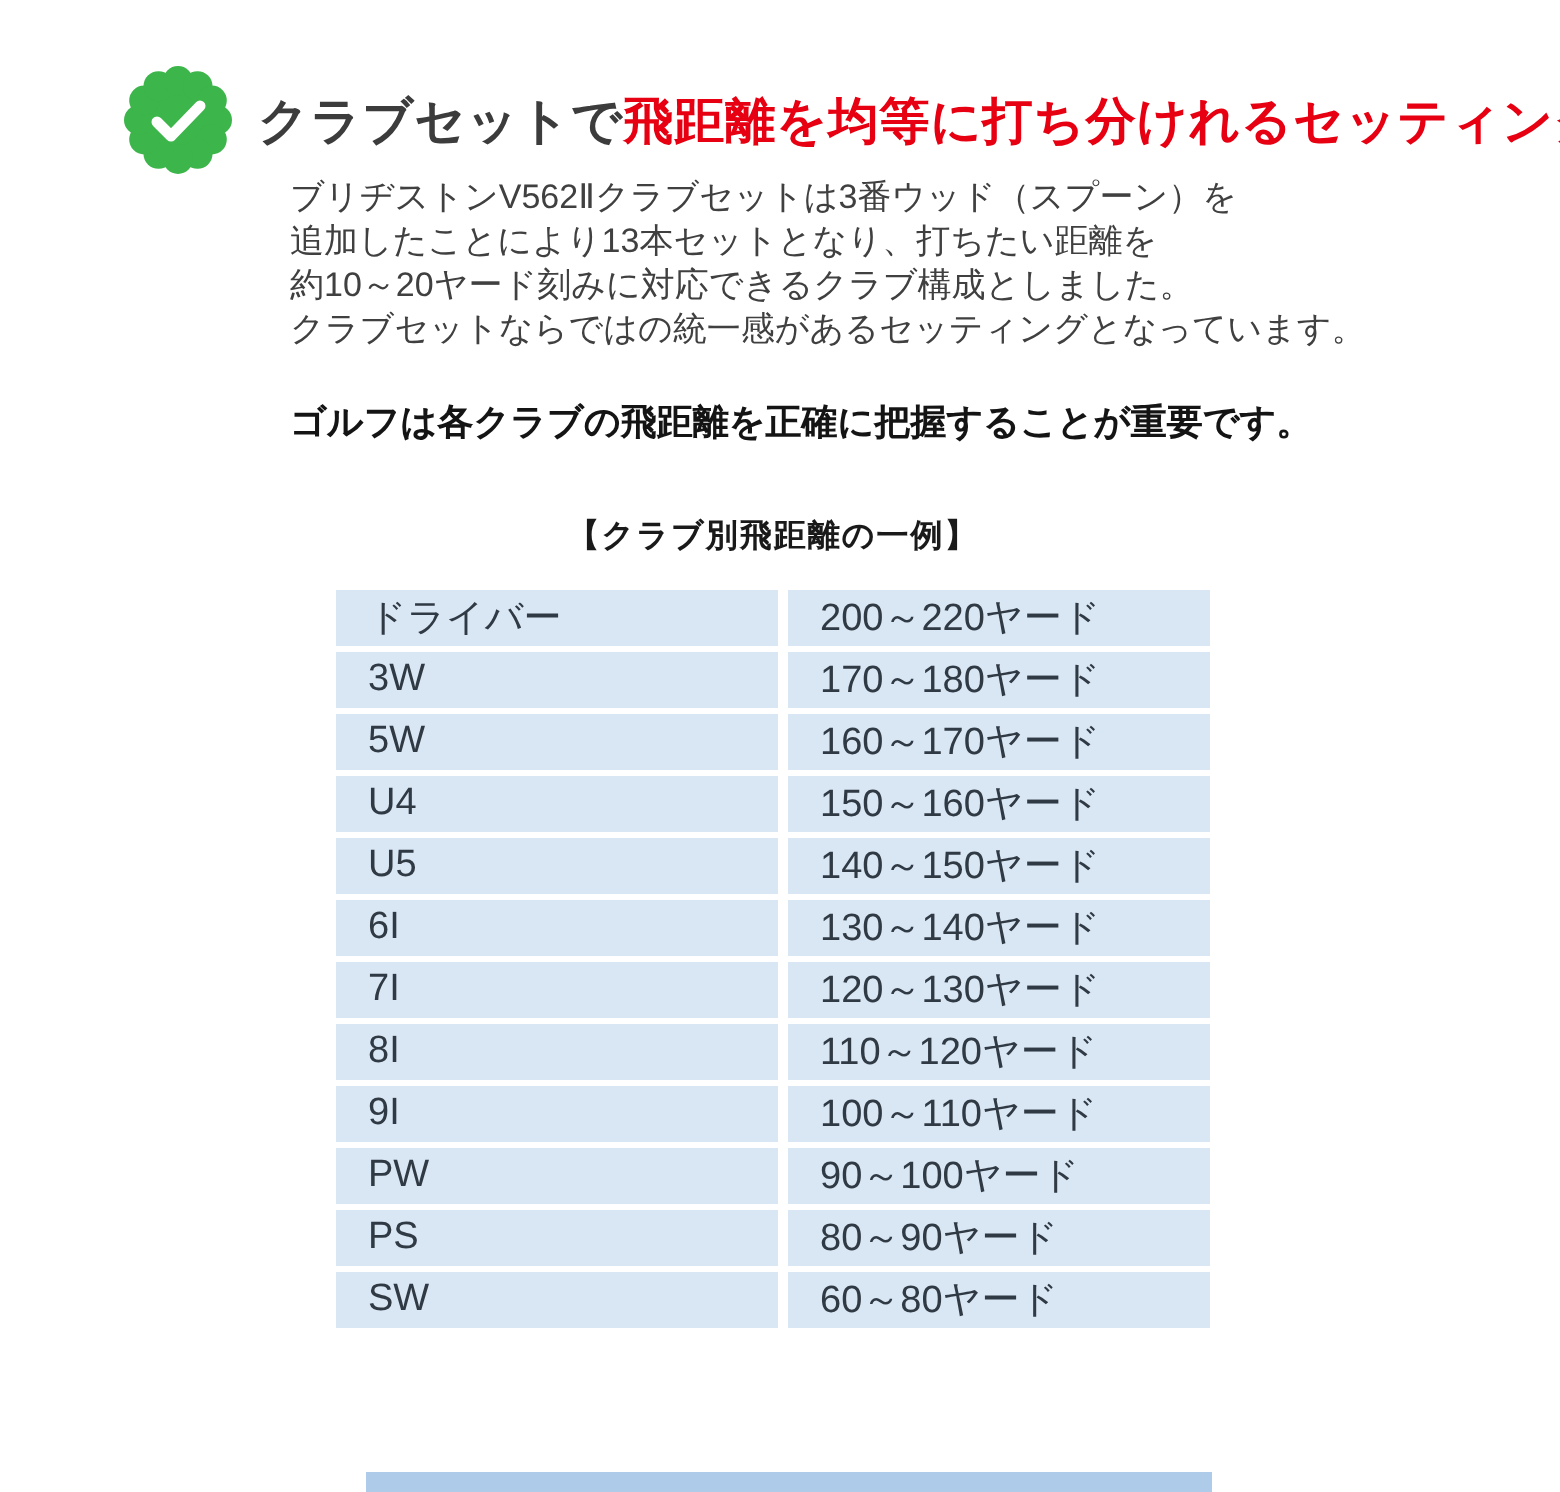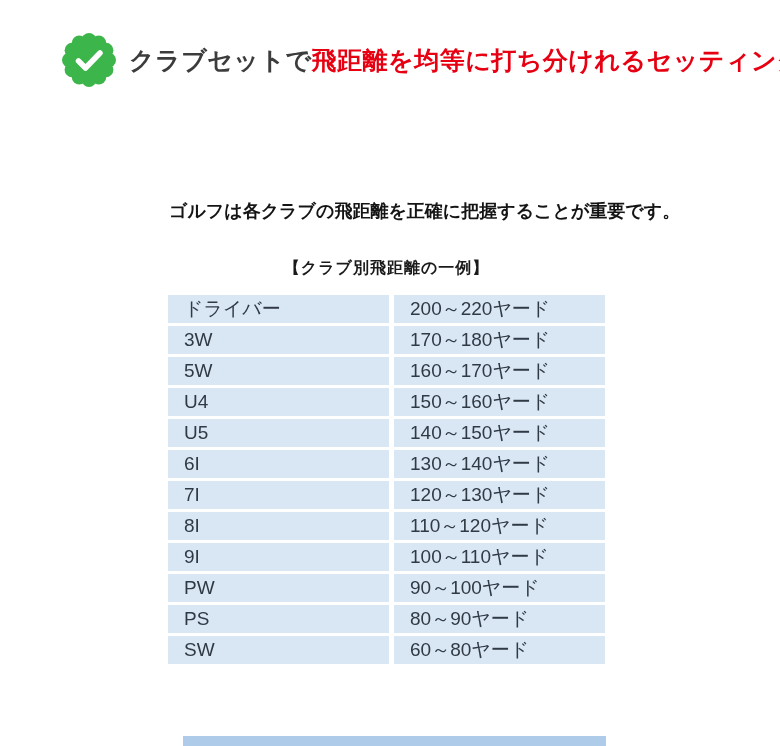--- a/index.html
+++ b/index.html
@@ -17,21 +17,21 @@
   .title .t-black { color: #3c3c3c; font-weight: 700; }
   .title .t-red { color: #e60012; font-weight: bold; }
 
   
   .intro { position: absolute; left: 145px; top: 88px; font-size: 17px; color: #404040; }
   .intro .line { height: 22px; line-height: 22px; white-space: nowrap; }
 
   
   .emphasis {
     position: absolute; left: 145px; top: 199px;
-    font-size: 18px; font-weight: bold; color: #141414; white-space: nowrap; margin-left: 24px;
+    font-size: 18px; font-weight: bold; color: #141414; white-space: nowrap;
   }
 
   
   .table-title {
     position: absolute; left: 168px; top: 258px; width: 437px;
     text-align: center; font-size: 16px; font-weight: bold; color: #1a1a1a;
     letter-spacing: 1px; white-space: nowrap;
   }
 
   
@@ -72,20 +72,26 @@
         <circle cx="17.25" cy="10.1" r="7.5"></circle>
         <circle cx="27" cy="7.5" r="7.5"></circle>
         <circle cx="36.75" cy="10.1" r="7.5"></circle>
         <circle cx="43.9" cy="17.25" r="7.5"></circle>
       </g>
       <path d="M16.5 28 l7 7 L38 20" stroke="#ffffff" stroke-width="5.5" fill="none" stroke-linecap="round" stroke-linejoin="round"></path>
     </svg>
     <h1 class="title"><span class="t-black">クラブセットで</span><span class="t-red">飛距離を均等に打ち分けれるセッティング</span></h1>
   </div>
 
+  <div class="intro">
+    <div class="line">ブリヂストンV562Ⅱクラブセットは3番ウッド（スプーン）を</div>
+    <div class="line">追加したことにより13本セットとなり、打ちたい距離を</div>
+    <div class="line">約10～20ヤード刻みに対応できるクラブ構成としました。</div>
+    <div class="line">クラブセットならではの統一感があるセッティングとなっています。</div>
+  </div>
 
   <div class="emphasis">ゴルフは各クラブの飛距離を正確に把握することが重要です。</div>
 
   <div class="table-title">【クラブ別飛距離の一例】</div>
 
   <div class="dtable">
     <div class="trow">
       <div class="cell">ドライバー</div>
       <div class="cell">200～220ヤード</div>
     </div>

